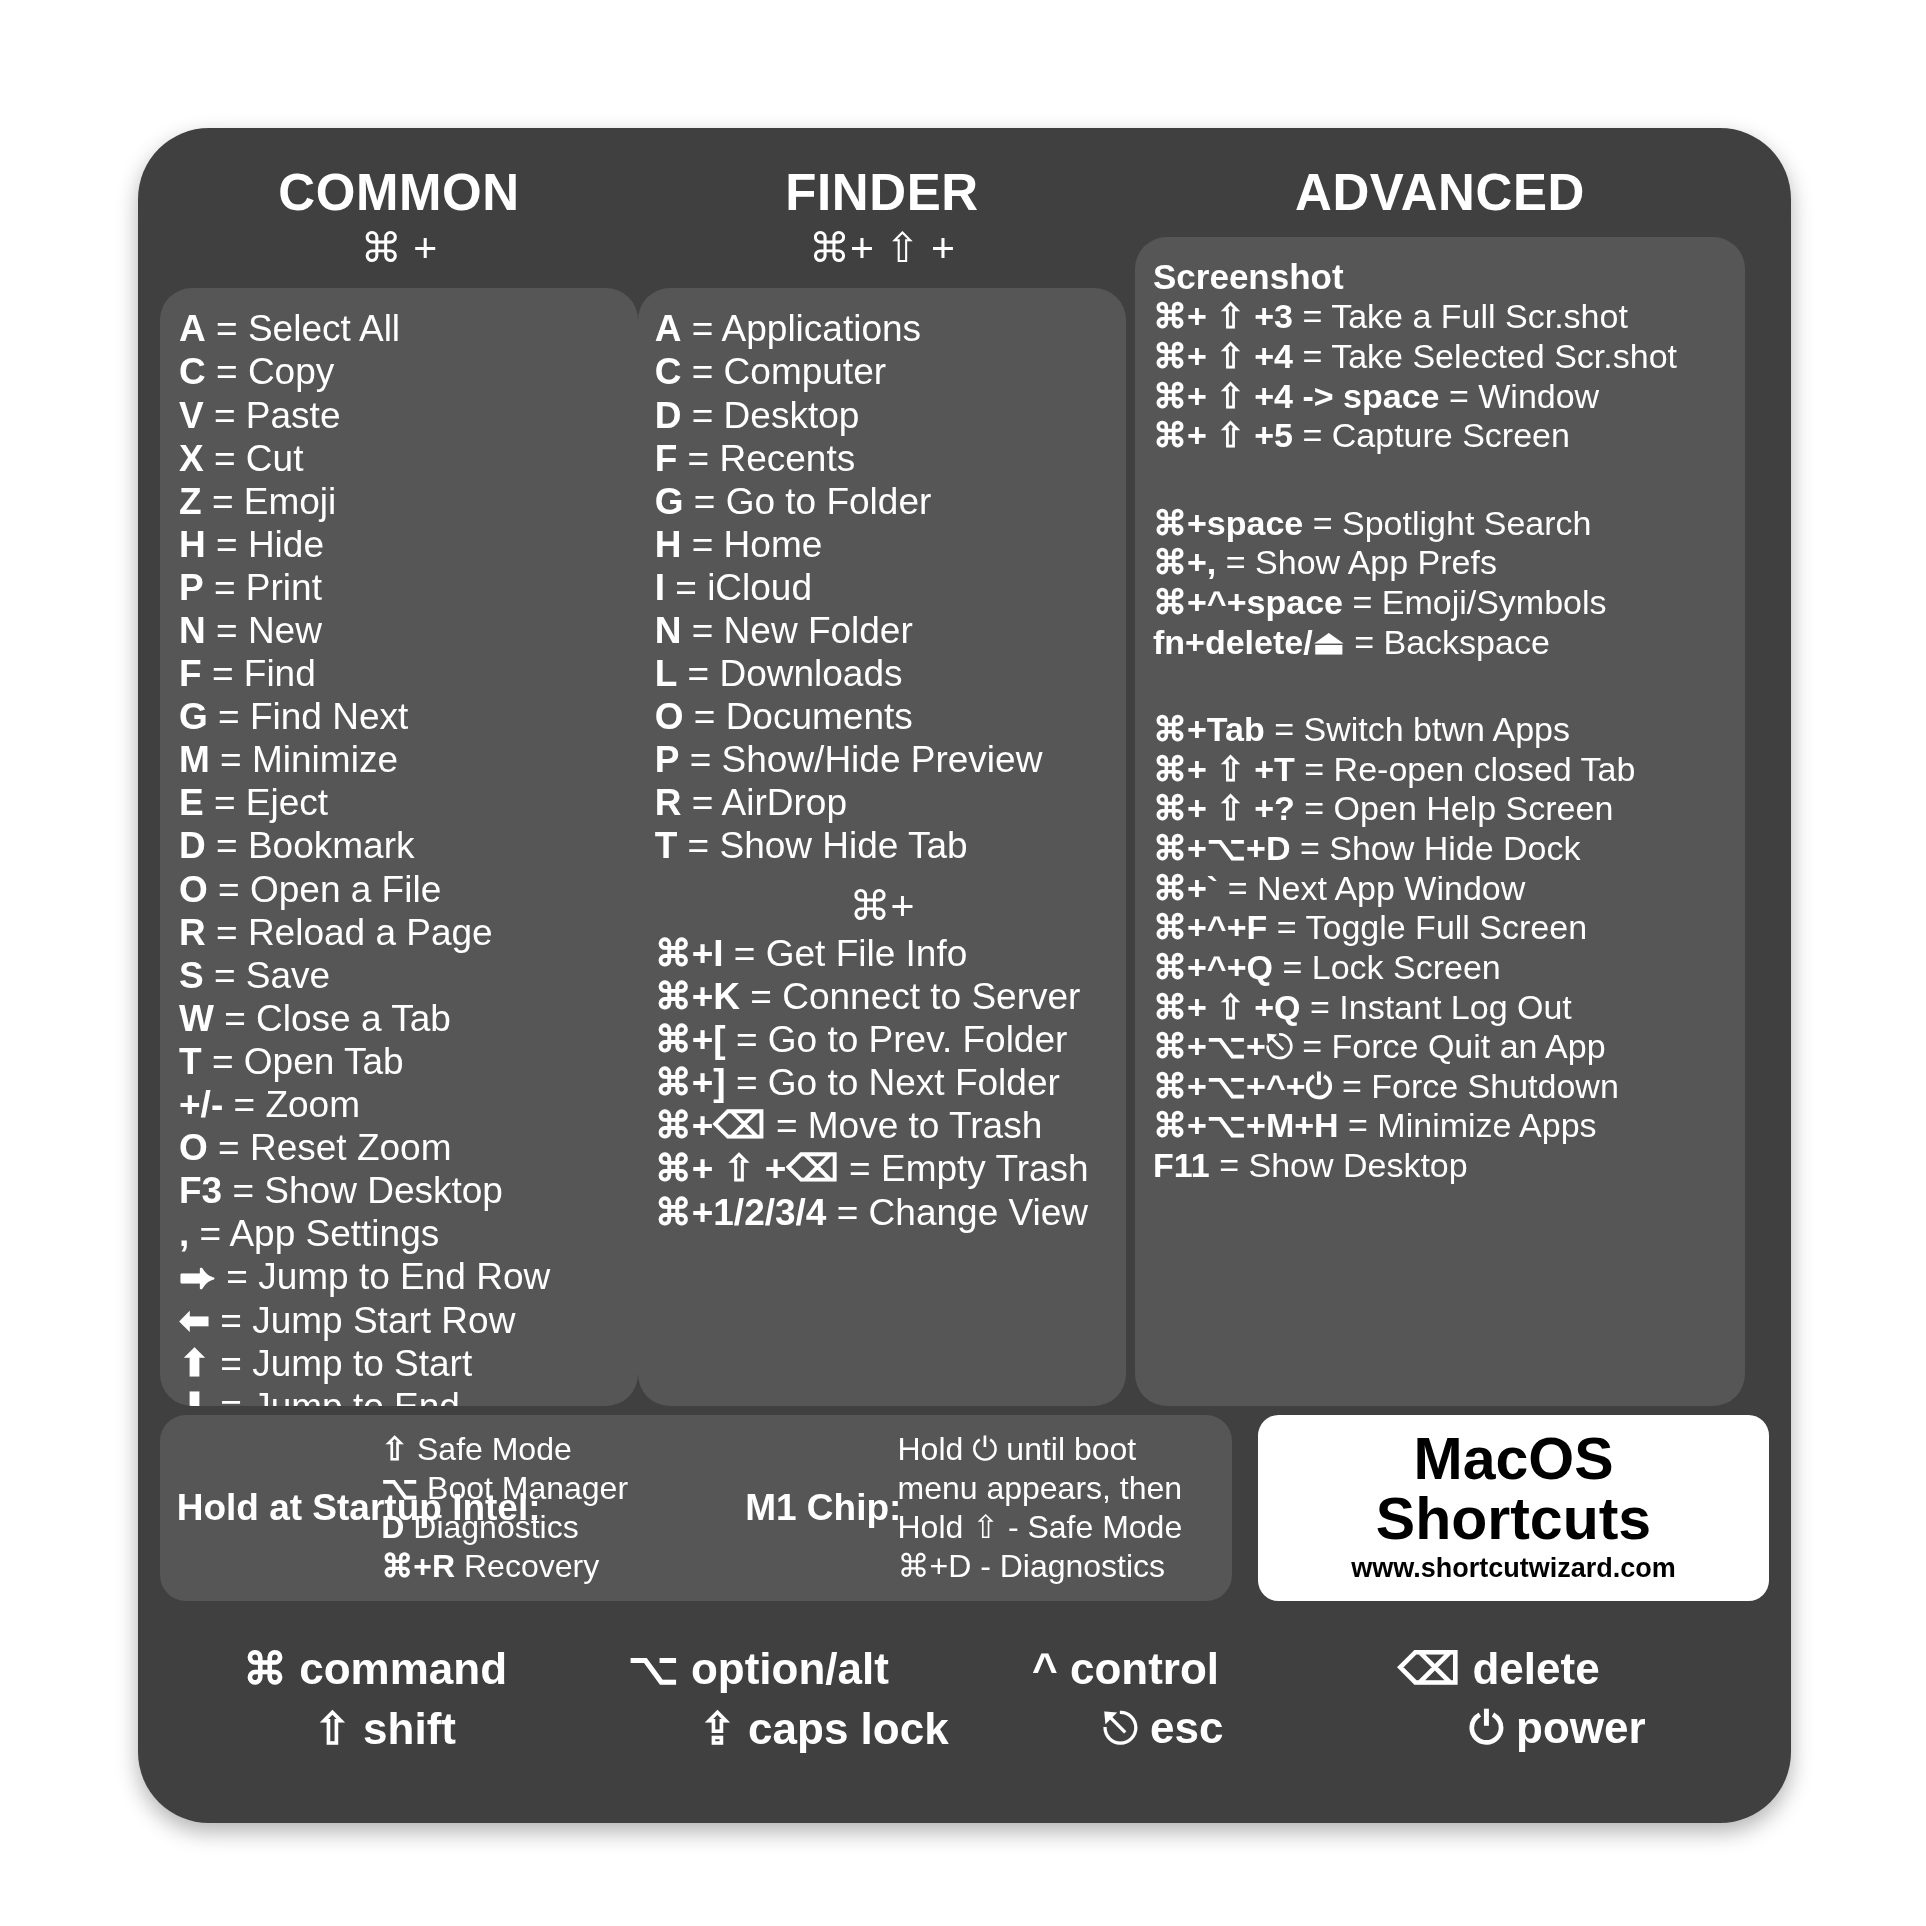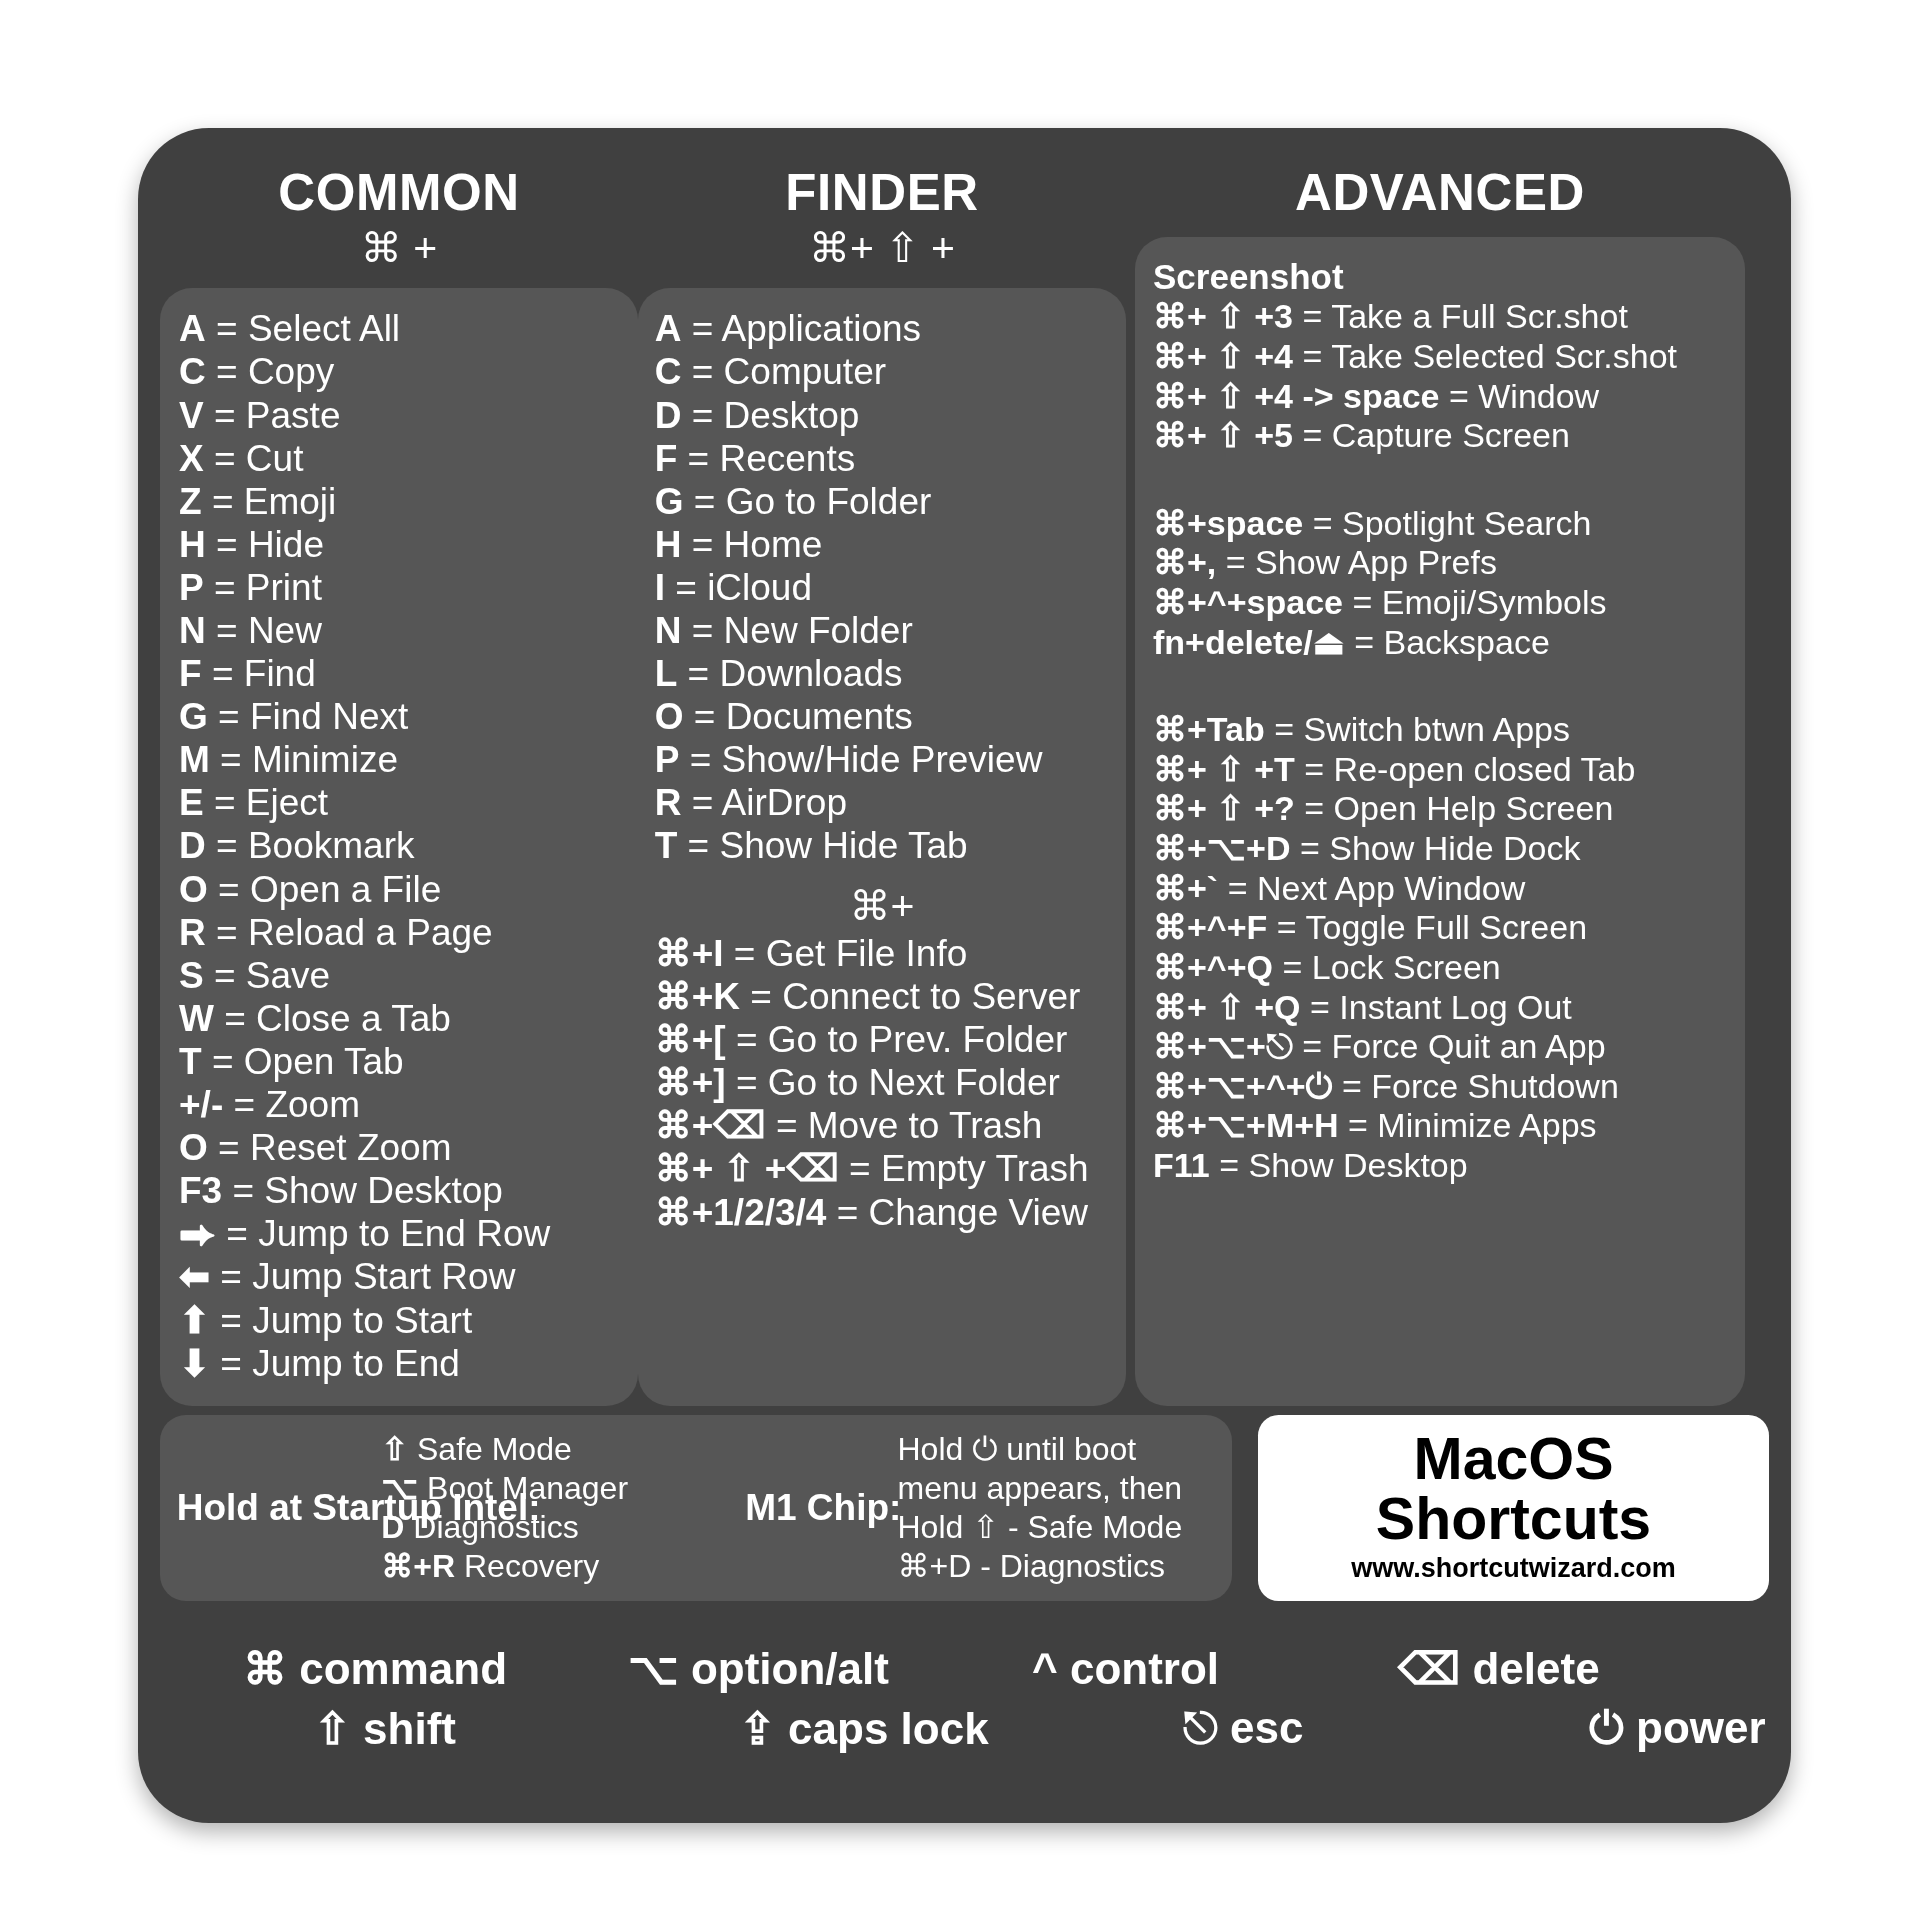--- a/index.html
+++ b/index.html
@@ -170,21 +170,21 @@
     display: flex;
     flex-direction: column;
     justify-content: center;
   }
   .legend-row {
     display: flex;
     align-items: center;
     justify-content: space-between;
     padding: 0 45px 0 77px;
   }
-  .legend-row + .legend-row { margin-top: 9px; gap: 40px; }
+  .legend-row + .legend-row { margin-top: 9px; }
   .legend-item {
     color: #ffffff;
     font-weight: bold;
     font-size: 44px;
     white-space: nowrap;
     flex: 1;
     text-align: left;
   }
   .lg1 { flex: 0 0 385px; }
   .lg2 { flex: 0 0 404px; }
@@ -217,20 +217,21 @@
           <div class="row"><b>E</b><span class="desc"> = Eject</span></div>
           <div class="row"><b>D</b><span class="desc"> = Bookmark</span></div>
           <div class="row"><b>O</b><span class="desc"> = Open a File</span></div>
           <div class="row"><b>R</b><span class="desc"> = Reload a Page</span></div>
           <div class="row"><b>S</b><span class="desc"> = Save</span></div>
           <div class="row"><b>W</b><span class="desc"> = Close a Tab</span></div>
           <div class="row"><b>T</b><span class="desc"> = Open Tab</span></div>
           <div class="row"><b>+/-</b><span class="desc"> = Zoom</span></div>
           <div class="row"><b>O</b><span class="desc"> = Reset Zoom</span></div>
           <div class="row"><b>F3</b><span class="desc"> = Show Desktop</span></div>
+          <div class="row"><b>,</b><span class="desc"> = App Settings</span></div>
           <div class="row"><b>⮕</b><span class="desc"> = Jump to End Row</span></div>
           <div class="row"><b>⬅</b><span class="desc"> = Jump Start Row</span></div>
           <div class="row"><b>⬆</b><span class="desc"> = Jump to Start</span></div>
           <div class="row"><b>⬇</b><span class="desc"> = Jump to End</span></div>
         </div>
     </div>
 
     <div class="col finder">
       <div class="col-head">FINDER</div>
       <div class="col-sub">⌘+ ⇧ +</div>

